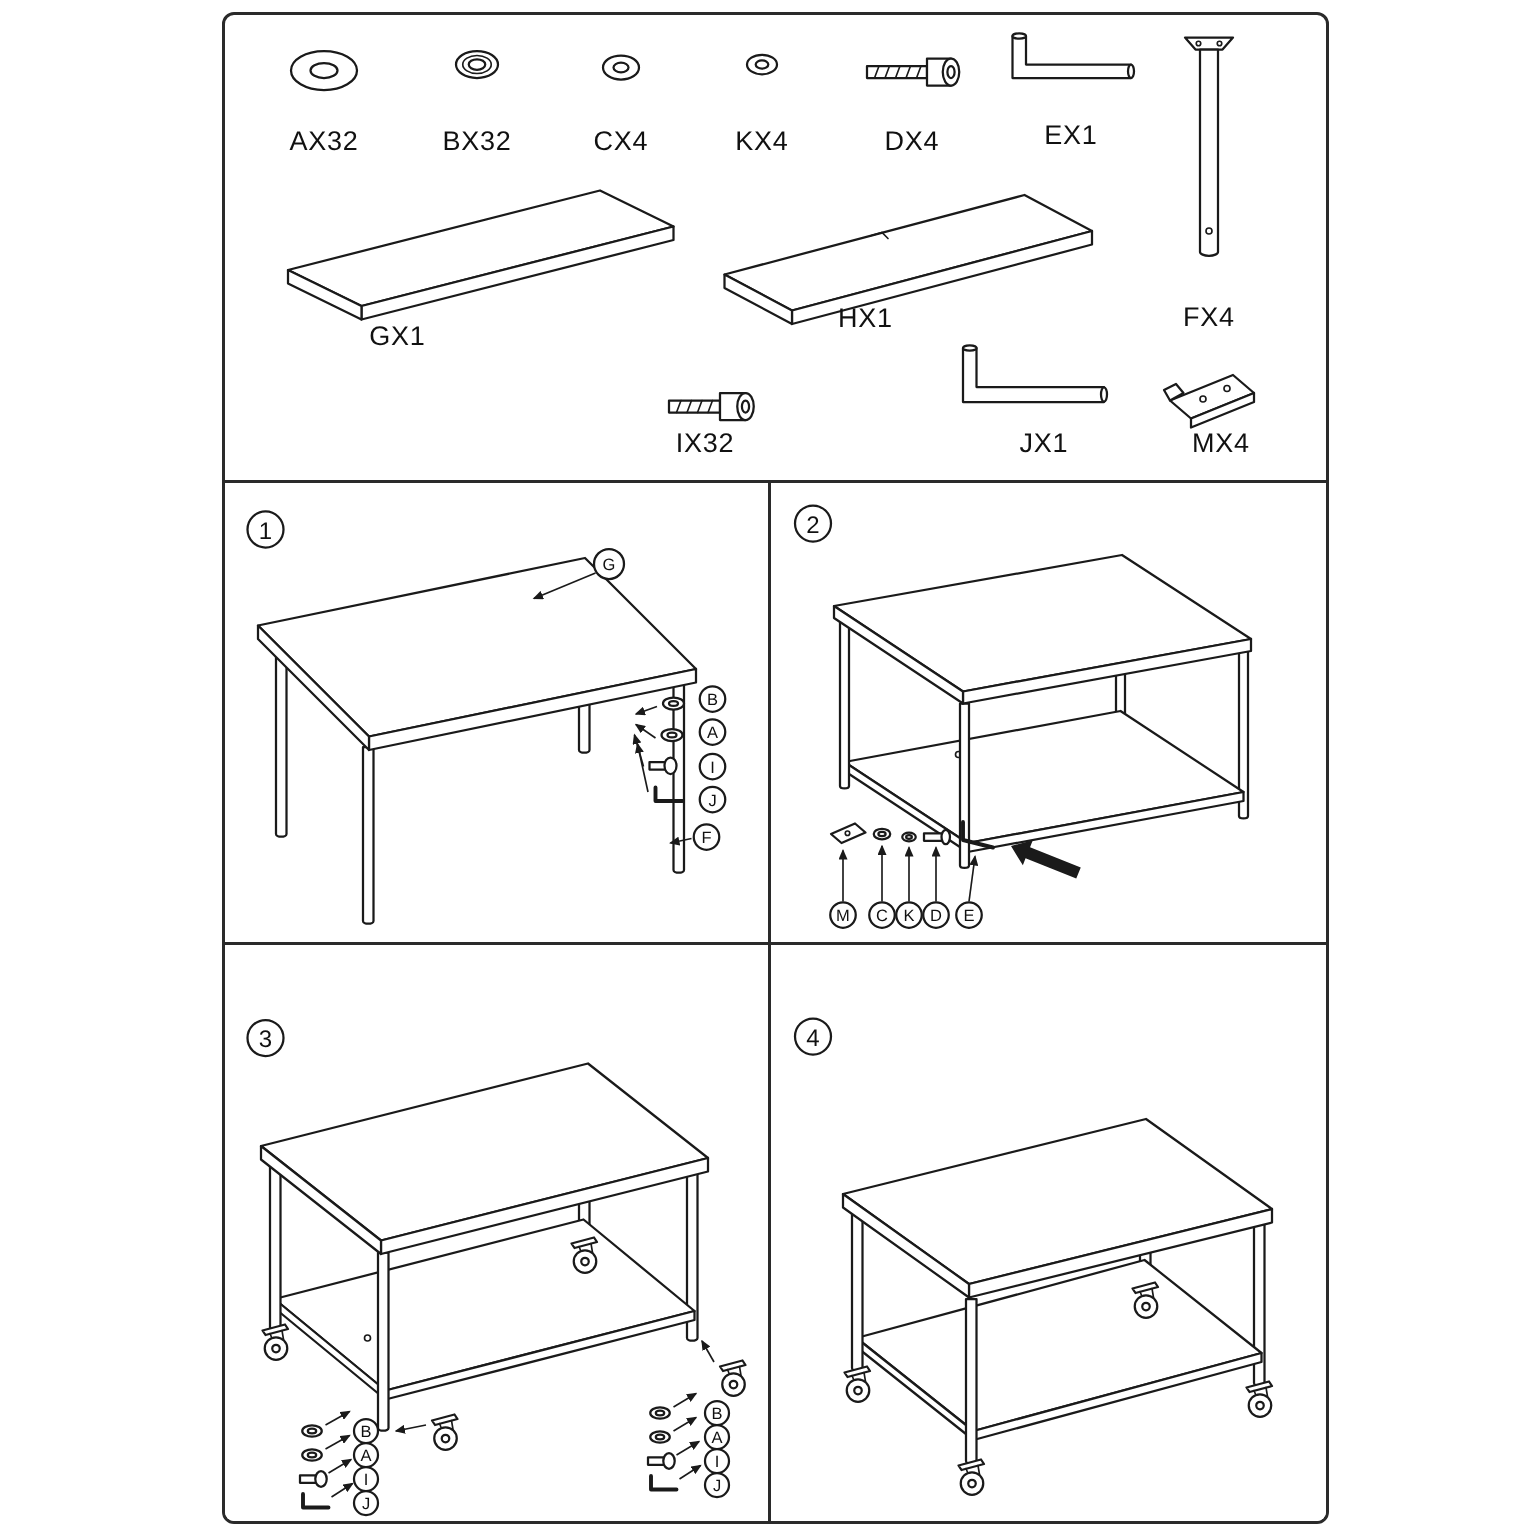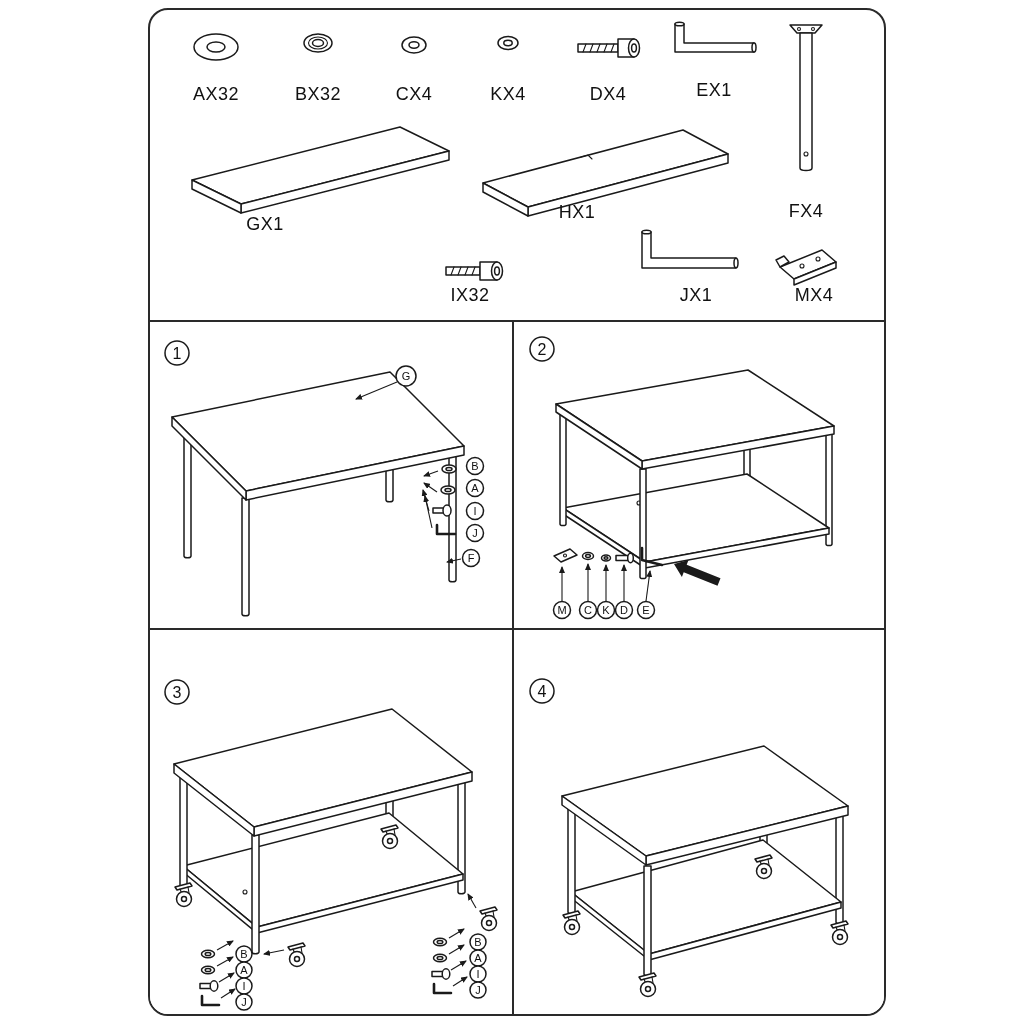--- a/index.html
+++ b/index.html
@@ -1,19 +1,19 @@
 <!DOCTYPE html>
 <html><head>
 <meta charset="utf-8">
 <style>
   * { margin:0; padding:0; box-sizing:border-box; }
   html,body { width:1024px; height:1024px; background:#fff; font-family:"Liberation Sans",sans-serif; }
   .page { position:relative; width:1024px; height:1024px; background:#fff; overflow:hidden; }
   .sheet { position:absolute; left:148px; top:8px; width:738px; height:1008px;
-           border:2px solid #2a2a2a; border-radius:20px; overflow:hidden; background:#fff; }
+           border:2px solid #2a2a2a; border-radius:8px; overflow:hidden; background:#fff; }
   .parts { position:absolute; left:0; top:0; width:734px; height:312px; border-bottom:2px solid #2a2a2a; }
   .steps { position:absolute; left:0; top:312px; width:734px; height:692px;
            display:grid; grid-template-columns:364px 370px; grid-template-rows:308px 384px; }
   .step { position:relative; background:#fff; }
   .step.s1 { border-right:2px solid #2a2a2a; border-bottom:2px solid #2a2a2a; }
   .step.s2 { border-bottom:2px solid #2a2a2a; }
   .step.s3 { border-right:2px solid #2a2a2a; }
   svg { display:block; }
   svg text { font-family:"Liberation Sans",sans-serif; fill:#111; }
   .plabel { font-size:18px; letter-spacing:0.5px; text-anchor:middle; }

